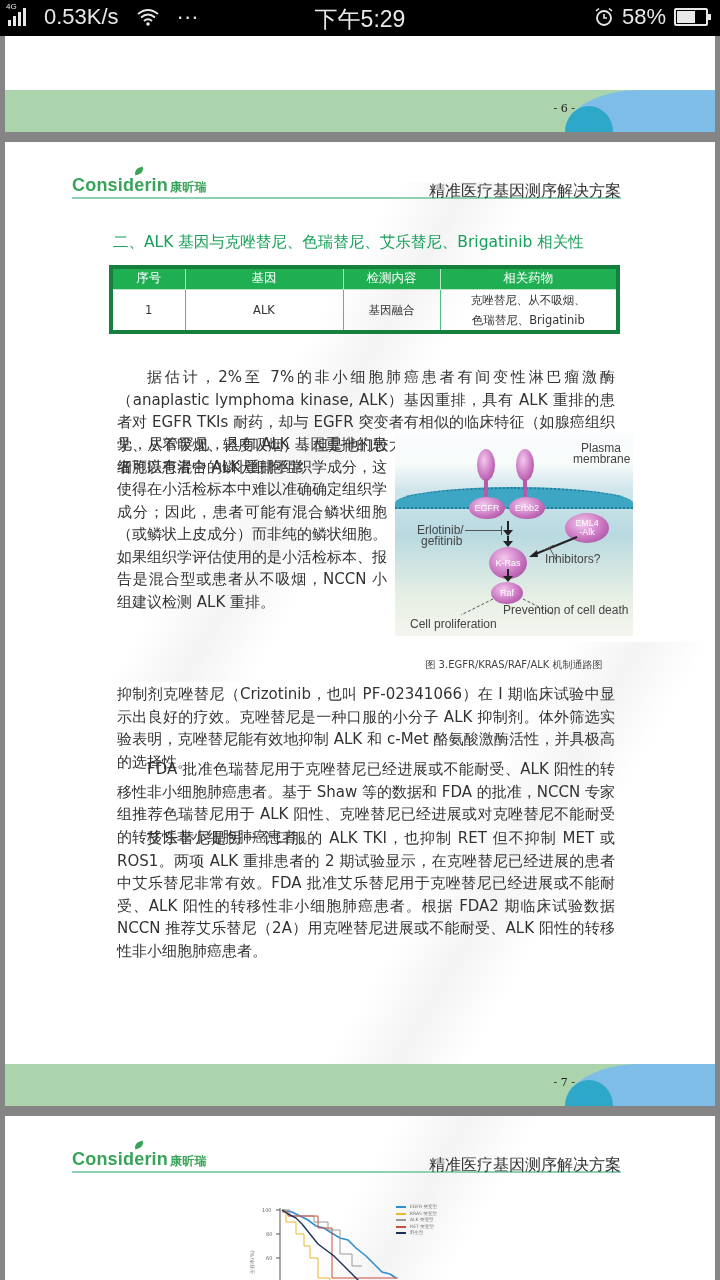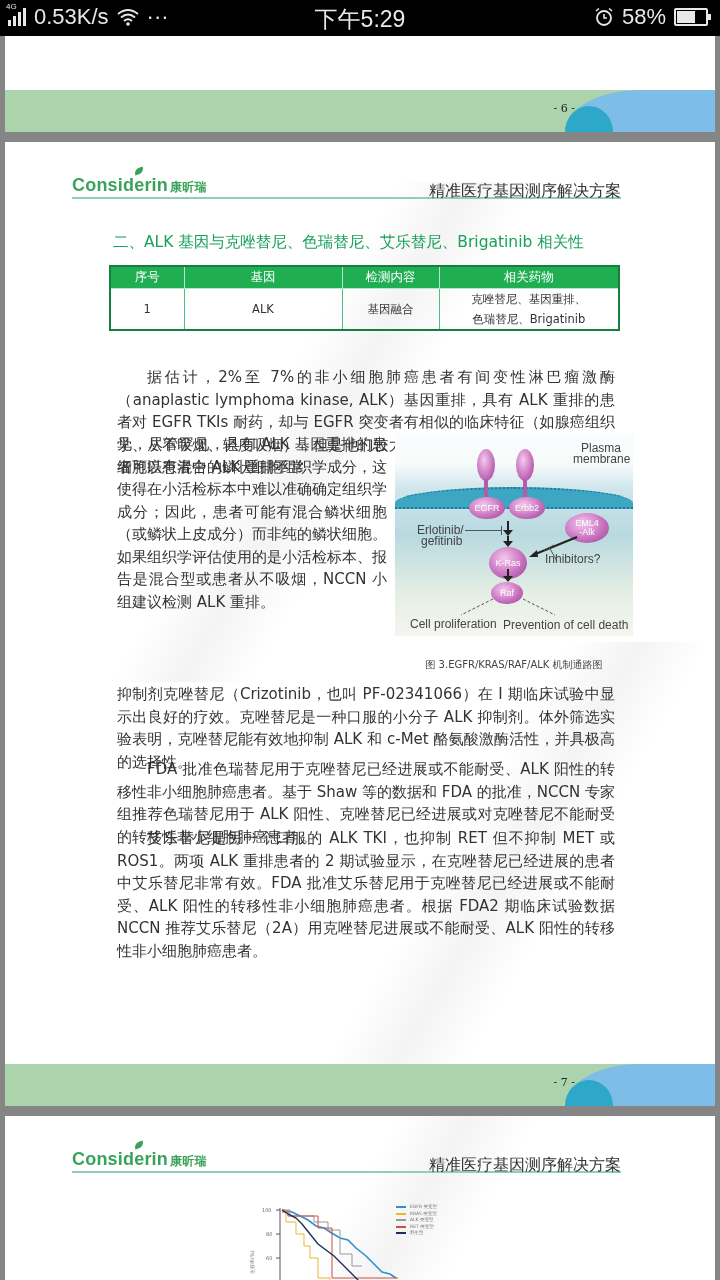--- a/index.html
+++ b/index.html
@@ -1,21 +1,21 @@
 <!DOCTYPE html>
 <html><head>
 <meta charset="utf-8">
 <style>
   * { box-sizing: border-box; margin: 0; padding: 0; }
   html, body { width: 720px; height: 1280px; overflow: hidden; background: #858585; }
   body { position: relative; font-family: "DejaVu Sans", "Liberation Sans", sans-serif; }
 
   
   .statusbar { position: absolute; left: 0; top: 0; width: 720px; height: 36px; background: #000; color: #e8e8e8; font-family: "Liberation Sans", sans-serif; }
-  .statusbar .left { position: absolute; left: 8px; top: 4px; display: flex; align-items: center; gap: 8px; font-size: 22px; }
+  .statusbar .left { position: absolute; left: 8px; top: 4px; display: flex; align-items: center; gap: 18px; font-size: 22px; }
   .statusbar .center { position: absolute; left: 0; right: 0; top: 4px; text-align: center; font-size: 23px; }
   .statusbar .right { position: absolute; right: 12px; top: 4px; display: flex; align-items: center; gap: 8px; font-size: 22px; }
   .sig { display: flex; align-items: flex-end; gap: 2px; height: 18px; position: relative; }
   .sig .g4 { position: absolute; left: -2px; top: -6px; font-size: 8px; }
   .sig span.b { width: 3px; background: #e8e8e8; display: inline-block; }
   .battery { width: 34px; height: 18px; border: 2px solid #e8e8e8; border-radius: 2px; position: relative; }
   .battery .fill { position: absolute; left: 1px; top: 1px; bottom: 1px; width: 18px; background: #e8e8e8; }
   .battery::after { content: ""; position: absolute; right: -5px; top: 4px; width: 3px; height: 6px; background: #e8e8e8; }
 
   
@@ -37,21 +37,21 @@
   .doc-header { position: absolute; left: 67px; right: 94px; top: 33px; height: 24px; border-bottom: 2px solid #8fcfb3; }
   .logo { position: absolute; left: 0; top: 0; font-family: "Liberation Sans", sans-serif; font-weight: bold; font-size: 18px; color: #3aa35a; letter-spacing: 0.2px; }
   .logo .cn { font-size: 12px; color: #3aa35a; font-weight: bold; margin-left: 2px; }
   .logo .leaf { position: absolute; left: 62px; top: -7px; width: 10px; height: 6px; border-radius: 8px 0 8px 0; background: #3aa35a; transform: rotate(-20deg); }
   .header-right { position: absolute; right: 0; top: 6px; font-size: 16px; color: #333; font-family: "DejaVu Serif", serif; }
 
   
   .section-title { position: absolute; left: 108px; top: 90px; font-size: 15.5px; color: #19a05a; }
 
   
-  .drug-table { position: absolute; left: 104px; top: 123px; width: 511px; border-collapse: collapse; font-size: 11.5px; border: 2px solid #15803d; }
+  .drug-table { position: absolute; left: 104px; top: 123px; width: 511px; border-collapse: collapse; font-size: 11.5px; border: 4px solid #15803d; }
   .drug-table th { background: #1fae52; color: #fff; font-weight: normal; height: 22px; border: 1px solid #b9e5c9; font-size: 12.5px; }
   .drug-table td { height: 42px; text-align: center; color: #333; border: 1px solid #4cbf82; line-height: 20px; }
 
   
   .para { position: absolute; font-size: 15px; color: #333; line-height: 22.5px; text-align: justify; }
   .p1 { left: 112px; top: 224px; width: 498px; text-indent: 2em; }
   .p2 { left: 112px; top: 291px; width: 270px; }
   .p3 { left: 112px; top: 415px; width: 270px; text-indent: 2em; }
   .p4 { left: 112px; top: 541px; width: 498px; }
   .p5 { left: 112px; top: 616px; width: 498px; text-indent: 2em; }
@@ -143,21 +143,21 @@
         <th style="width:97px">检测内容</th>
         <th>相关药物</th>
       </tr>
     </thead>
     <tbody>
       <tr>
         <td>1</td>
         <td>ALK</td>
         <td>基因融合</td>
         <td>
-          <div>克唑替尼、基因重排、</div>
+          <div>克唑替尼、从不吸烟、</div>
           <div>色瑞替尼、Brigatinib</div>
         </td>
       </tr>
     </tbody>
   </table>
 
   <p class="para p1">据估计，2%至 7%的非小细胞肺癌患者有间变性淋巴瘤激酶（anaplastic lymphoma kinase, ALK）基因重排，具有 ALK 重排的患者对 EGFR TKIs 耐药，却与 EGFR 突变者有相似的临床特征（如腺癌组织学、从不吸烟、轻度吸烟），但是他们较大可能性是男性、较年轻。在鳞状细胞癌患者中 ALK 重排不常</p>
   <p class="para p2">见，尽管罕见，具有 ALK 基因重排的患者可以有混合的鳞状细胞组织学成分，这使得在小活检标本中难以准确确定组织学成分；因此，患者可能有混合鳞状细胞（或鳞状上皮成分）而非纯的鳞状细胞。如果组织学评估使用的是小活检标本、报告是混合型或患者从不吸烟，NCCN 小组建议检测 ALK 重排。</p>
   <p class="para p4">抑制剂克唑替尼（Crizotinib，也叫 PF-02341066）在 I 期临床试验中显示出良好的疗效。克唑替尼是一种口服的小分子 ALK 抑制剂。体外筛选实验表明，克唑替尼能有效地抑制 ALK 和 c-Met 酪氨酸激酶活性，并具极高的选择性。</p>
   <p class="para p5">FDA 批准色瑞替尼用于克唑替尼已经进展或不能耐受、ALK 阳性的转移性非小细胞肺癌患者。基于 Shaw 等的数据和 FDA 的批准，NCCN 专家组推荐色瑞替尼用于 ALK 阳性、克唑替尼已经进展或对克唑替尼不能耐受的转移性非小细胞肺癌患者 。</p>
@@ -198,21 +198,21 @@
       </svg>
     <span class="lbl" style="left:150px; top:121px;">Inhibitors?</span>
 
     <div class="arrow" style="left:112px; top:136px; height:8px;"></div>
     <div class="oval" style="left:96px; top:149px; width:32px; height:22px;">Raf</div>
     <svg style="position:absolute; left:60px; top:162px;" width="130" height="24">
         <line x1="38" y1="4" x2="6" y2="20" stroke="#555" stroke-dasharray="3,2"></line>
         <line x1="68" y1="4" x2="100" y2="20" stroke="#555" stroke-dasharray="3,2"></line>
       </svg>
     <span class="lbl" style="left:15px; top:186px;">Cell proliferation</span>
-    <span class="lbl" style="left:108px; top:187px;">Prevention of cell death</span>
+    <span class="lbl" style="left:108px; top:172px;">Prevention of cell death</span>
   </div>
   <div class="figure-caption">图 3.EGFR/KRAS/RAF/ALK 机制通路图</div>
 
   <div class="footer-band">
     <div class="left-area"></div>
     <div class="curve-green"></div>
     <div class="blue"></div>
     <div class="teal"></div>
     <div class="pno">- 7 -</div>
   </div>

